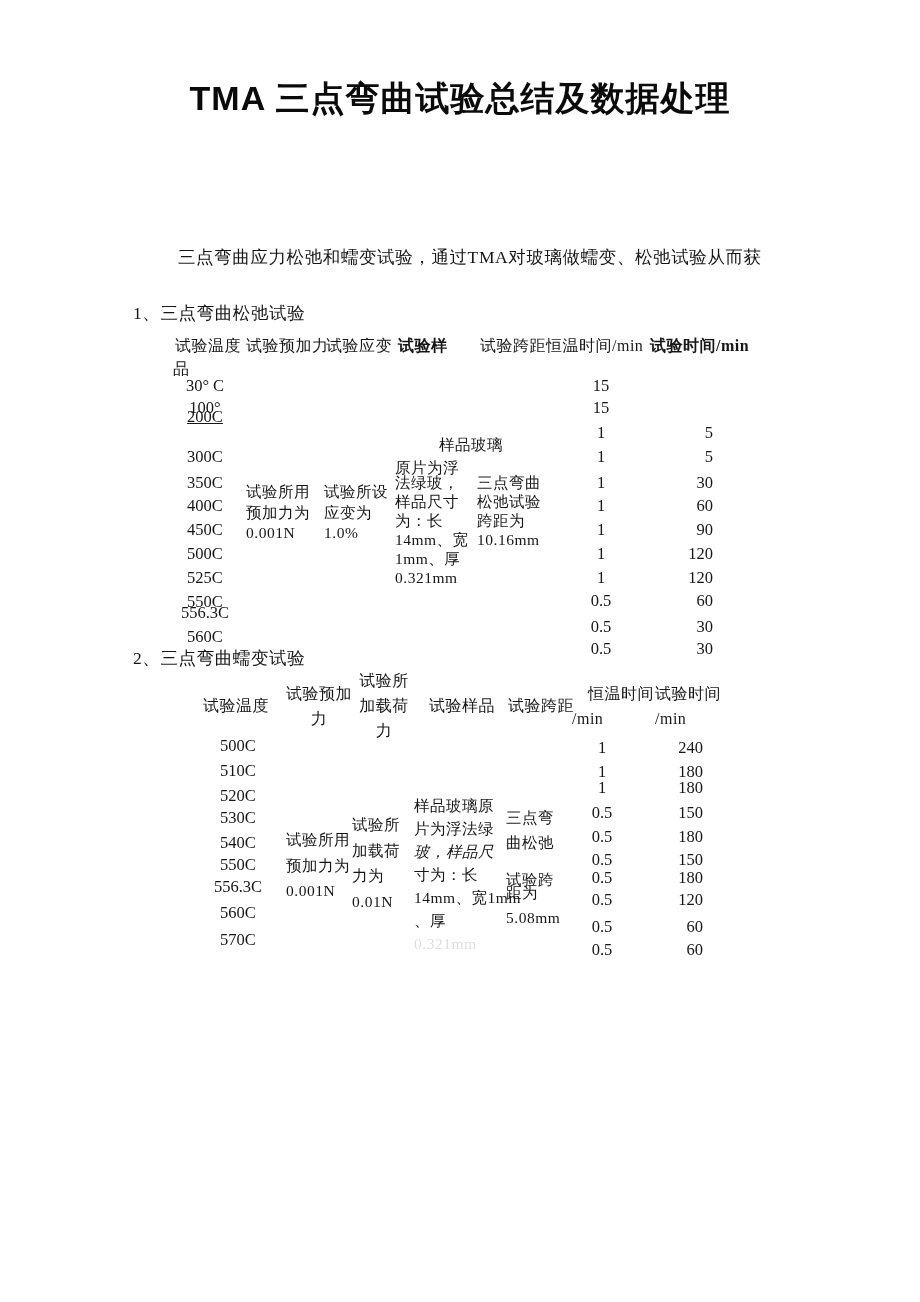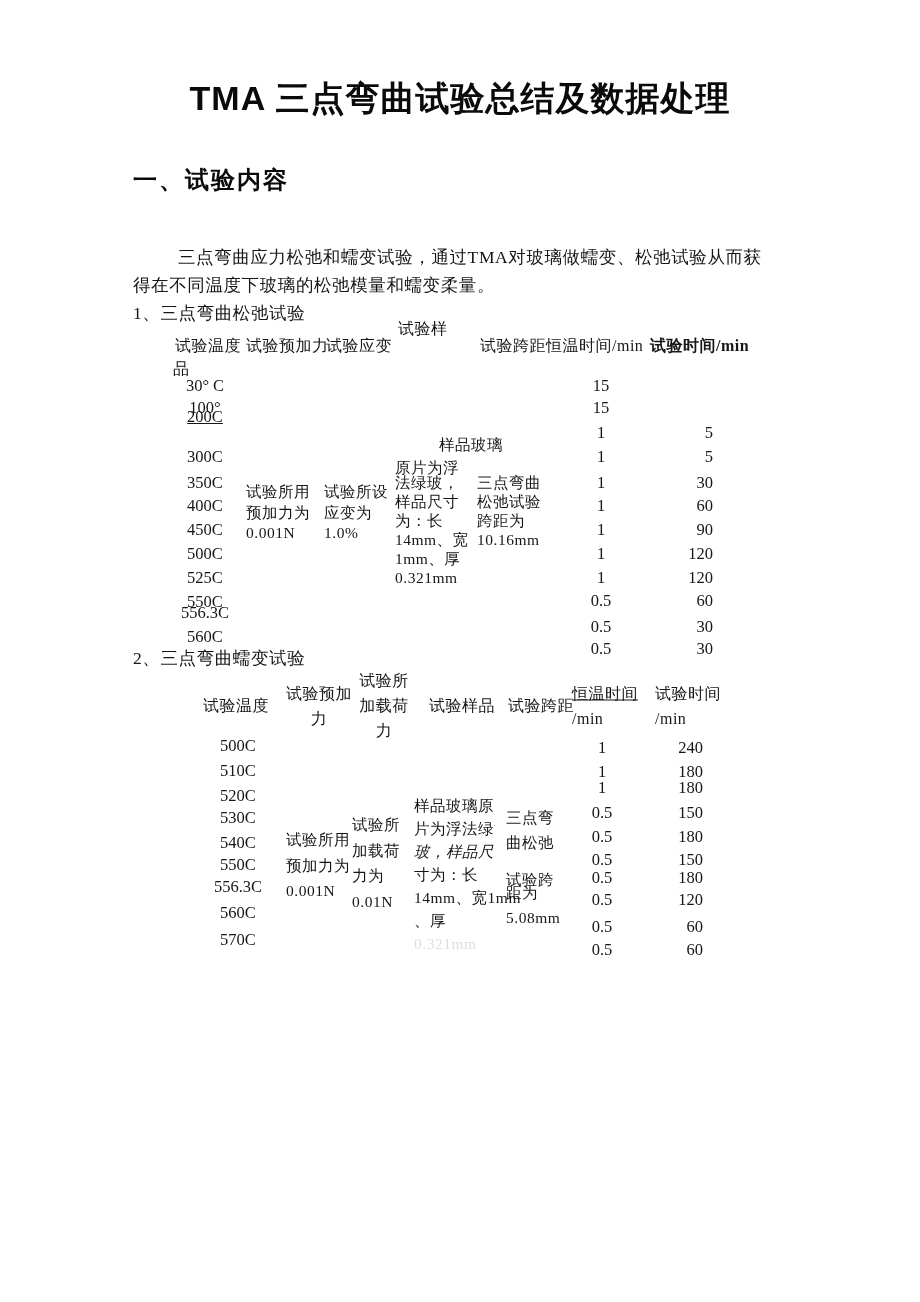--- a/index.html
+++ b/index.html
@@ -30,32 +30,30 @@
   .body-text { font-size:17.5px; letter-spacing:0.6px; }
   .tbl { position:absolute; left:0; top:0; width:920px; height:1302px; pointer-events:none; }
 </style>
 </head>
 <body>
 
 <div class="page">
 
   <h1 class="title">TMA 三点弯曲试验总结及数据处理</h1>
 
-  <h2 class="sec-heading">一、试验内容</h2>
 
   <span class="abs l body-text" style="left:178px;top:257px;">三点弯曲应力松弛和蠕变试验，通过TMA对玻璃做蠕变、松弛试验从而获</span>
-  <span class="abs l body-text" style="left:133px;top:285px;">得在不同温度下玻璃的松弛模量和蠕变柔量。</span>
 
   <span class="abs l body-text" style="left:133px;top:313px;">1、三点弯曲松弛试验</span>
 
   <div class="tbl" id="t1">
       <span class="abs l hd" style="left: 175px; top: 346px;">试验温度</span>
       <span class="abs l hd" style="left: 246px; top: 346px;">试验预加力</span>
       <span class="abs l hd" style="left: 326px; top: 346px;">试验应变</span>
-      <span class="abs l hd" style="left: 398px; top: 329px;">试验样</span>
+      <span class="abs l hd" style="left: 398px; top: 346px; font-weight: bold;">试验样</span>
       <span class="abs l hd" style="left: 173px; top: 369px;">品</span>
       <span class="abs l hd" style="left: 480px; top: 346px;">试验跨距</span>
       <span class="abs l hd" style="left: 546px; top: 346px;">恒温时间/min</span>
       <span class="abs l hd" style="left: 650px; top: 346px; font-weight: bold;">试验时间/min</span>
       <span class="abs c cell" style="left: 205px; top: 386px;">30° C</span>
       <span class="abs c cell" style="left: 205px; top: 408px;">100°</span>
       <span class="abs c cell" style="left: 205px; top: 417px; text-decoration: underline;">200C</span>
       <span class="abs c cell" style="left: 205px; top: 457px;">300C</span>
       <span class="abs c cell" style="left: 205px; top: 483px;">350C</span>
       <span class="abs c cell" style="left: 205px; top: 506px;">400C</span>
@@ -111,21 +109,21 @@
 
   <div class="tbl" id="t2">
       <span class="abs l hd" style="left: 203px; top: 706px;">试验温度</span>
       <span class="abs c hd" style="left: 319px; top: 694px;">试验预加</span>
       <span class="abs c hd" style="left: 319px; top: 719px;">力</span>
       <span class="abs c hd" style="left: 384px; top: 681px;">试验所</span>
       <span class="abs c hd" style="left: 384px; top: 706px;">加载荷</span>
       <span class="abs c hd" style="left: 384px; top: 731px;">力</span>
       <span class="abs l hd" style="left: 429px; top: 706px;">试验样品</span>
       <span class="abs l hd" style="left: 508px; top: 706px;">试验跨距</span>
-      <span class="abs l hd" style="left: 572px; top: 694px; text-decoration: underline;">恒温时间</span>
+      <span class="abs l hd" style="left: 588px; top: 694px;">恒温时间</span>
       <span class="abs l hd" style="left: 572px; top: 719px;">/min</span>
       <span class="abs l hd" style="left: 655px; top: 694px;">试验时间</span>
       <span class="abs l hd" style="left: 655px; top: 719px;">/min</span>
       <span class="abs c cell" style="left: 238px; top: 746px;">500C</span>
       <span class="abs c cell" style="left: 238px; top: 771px;">510C</span>
       <span class="abs c cell" style="left: 238px; top: 796px;">520C</span>
       <span class="abs c cell" style="left: 238px; top: 818px;">530C</span>
       <span class="abs c cell" style="left: 238px; top: 843px;">540C</span>
       <span class="abs c cell" style="left: 238px; top: 865px;">550C</span>
       <span class="abs c cell" style="left: 238px; top: 887px;">556.3C</span>

